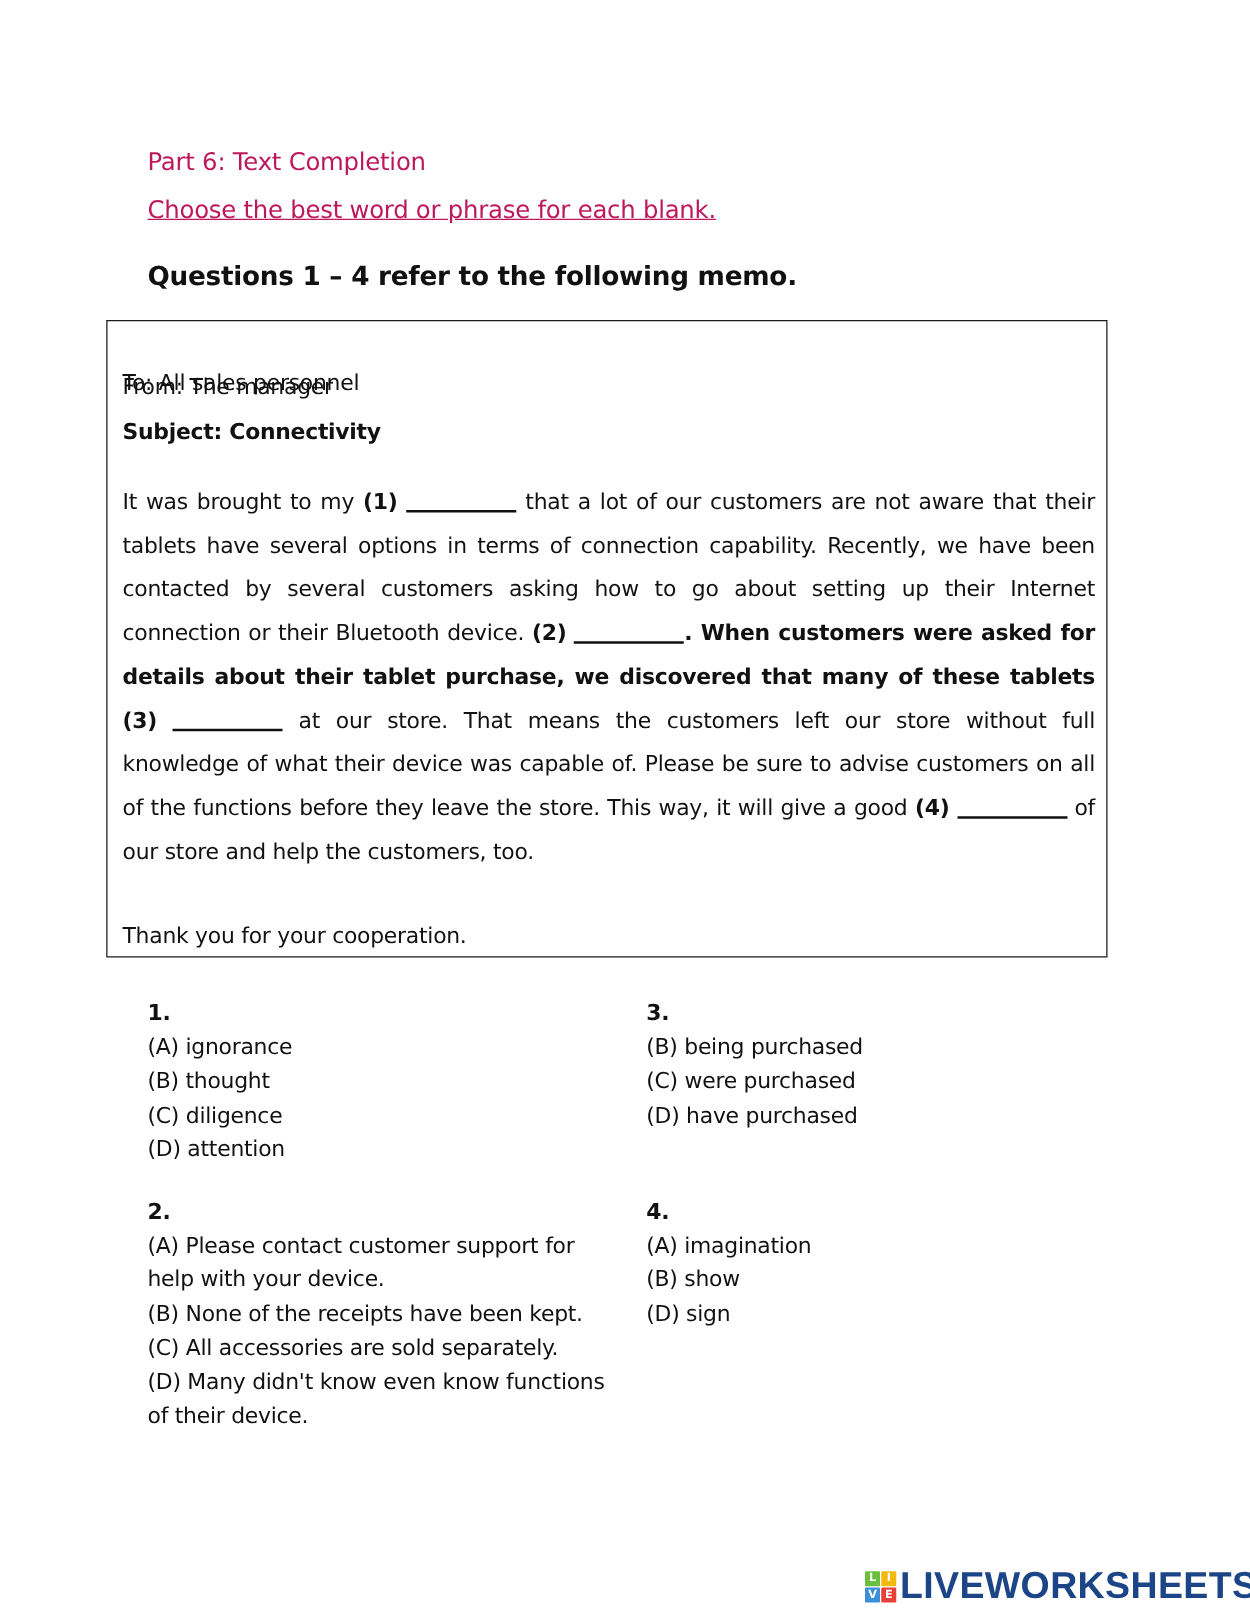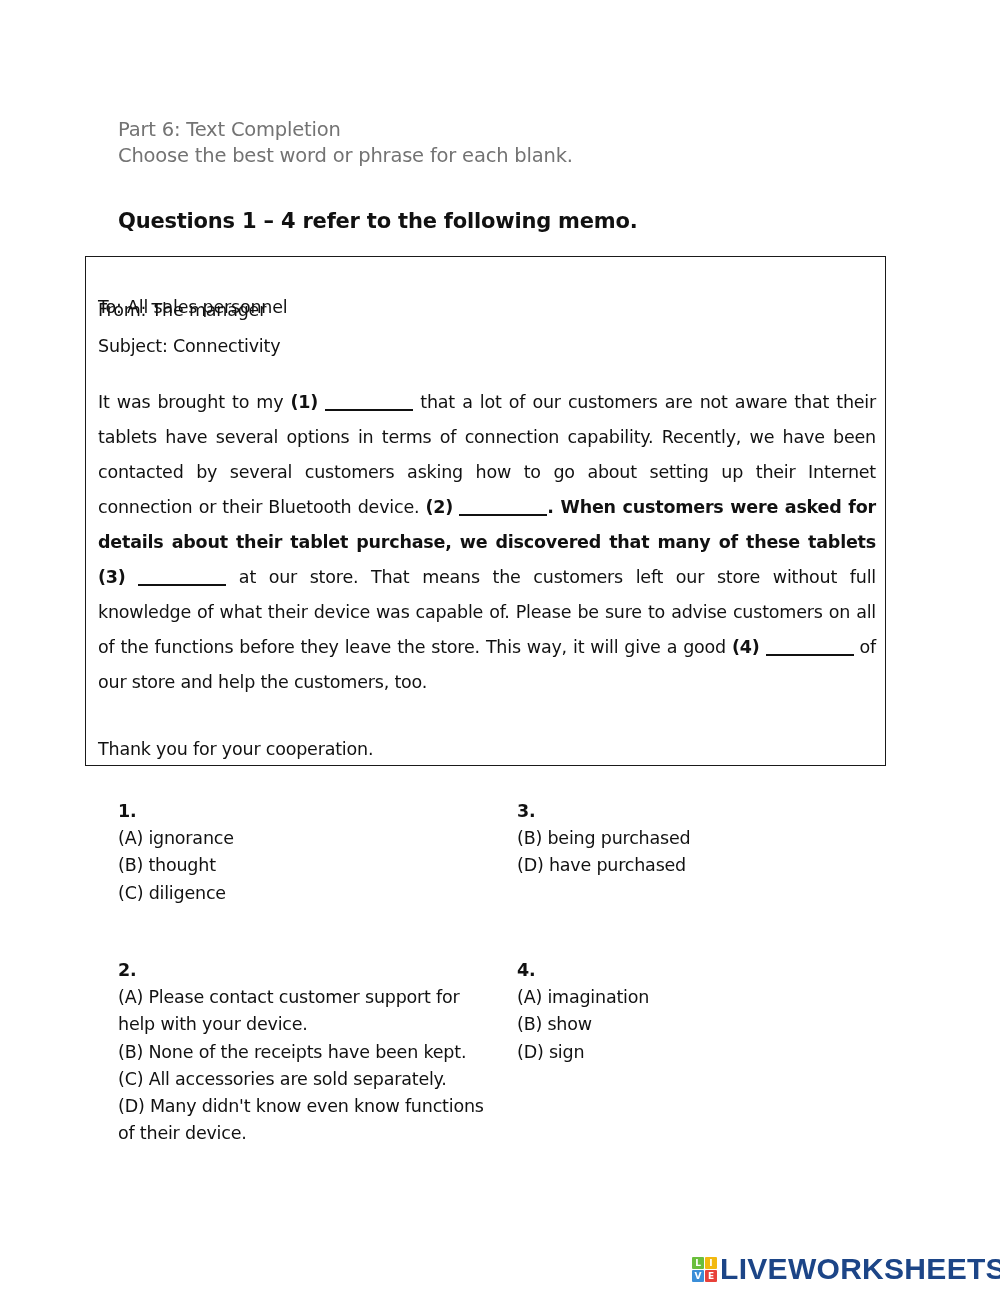--- a/index.html
+++ b/index.html
@@ -11,28 +11,28 @@
       width: 1000px;
       height: 1294px;
       position: relative;
       overflow: hidden;
       font-family: "DejaVu Sans", "Liberation Sans", sans-serif;
       color: #111111;
     }
     .heading-blue {
       position: absolute;
       left: 118px;
-      color: #737373;
+      color: #be185d;
       font-size: 19.5px;
       letter-spacing: -0.2px;
       margin: 0;
       font-weight: normal;
     }
     #part-title { top: 118px; }
-    #instruction { top: 144px; }
+    #instruction { top: 156px; text-decoration: underline; }
     #questions-intro {
       position: absolute;
       left: 118px;
       top: 209px;
       font-size: 21px;
       font-weight: bold;
       letter-spacing: -0.2px;
       margin: 0;
     }
     .memo-box {
@@ -46,21 +46,21 @@
     }
     .memo-header-line {
       position: absolute;
       left: 12px;
       font-size: 17.5px;
       letter-spacing: -0.2px;
       margin: 0;
     }
     #memo-to { top: 8px; margin-top: 32px; }
     #memo-from { top: 43px; }
-    #memo-subject { top: 79px; }
+    #memo-subject { top: 79px; font-weight: bold; }
     .memo-body {
       position: absolute;
       left: 12px;
       top: 128px;
       width: 778px;
       font-size: 17.5px;
       line-height: 35px;
       text-align: justify;
       letter-spacing: -0.2px;
       margin: 0;
@@ -150,33 +150,35 @@
   <p class="memo-body"><span>It was brought to my </span><b>(1)</b> <span class="blank"></span><span> that a lot of our customers are not aware that their tablets have several options in terms of connection capability. Recently, we have been contacted by several customers asking how to go about setting up their Internet connection or their Bluetooth device. </span><b>(2)</b> <span class="blank"></span><b>.  When customers were asked for details about their tablet purchase, we discovered that many of these tablets </b><b>(3)</b> <span class="blank"></span><span> at our store. That means the customers left our store without full knowledge of what their device was capable of. Please be sure to advise customers on all of the functions before they leave the store. This way, it will give a good </span><b>(4)</b> <span class="blank"></span><span> of our store and help the customers, too.</span></p>
 
   <p id="memo-closing">Thank you for your cooperation.</p>
 </div>
 
 <div id="q1" class="question">
   <span class="q-num">1.</span>
   <span class="option">(A) ignorance</span>
   <span class="option">(B) thought</span>
   <span class="option">(C) diligence</span>
+  <span class="option">(D) attention</span>
 </div>
 
 <div id="q2" class="question">
   <span class="q-num">2.</span>
   <span class="option">(A) Please contact customer support for help with your device.</span>
   <span class="option">(B) None of the receipts have been kept.</span>
   <span class="option">(C) All accessories are sold separately.</span>
   <span class="option">(D) Many didn't know even know functions of their device.</span>
 </div>
 
 <div id="q3" class="question">
   <span class="q-num">3.</span>
   <span class="option">(B) being purchased</span>
+  <span class="option">(C) were purchased</span>
   <span class="option">(D) have purchased</span>
 </div>
 
 <div id="q4" class="question">
   <span class="q-num">4.</span>
   <span class="option">(A) imagination</span>
   <span class="option">(B) show</span>
   <span class="option">(D) sign</span>
 </div>
 

